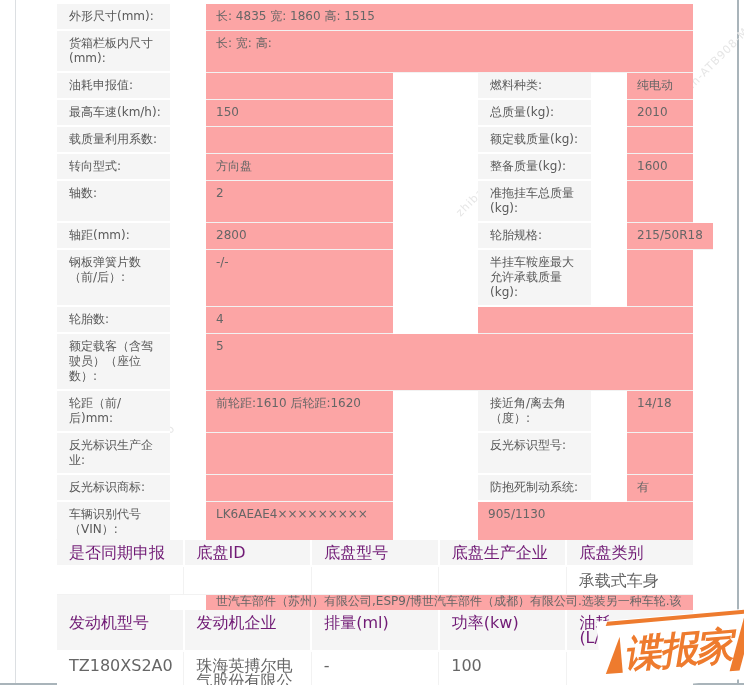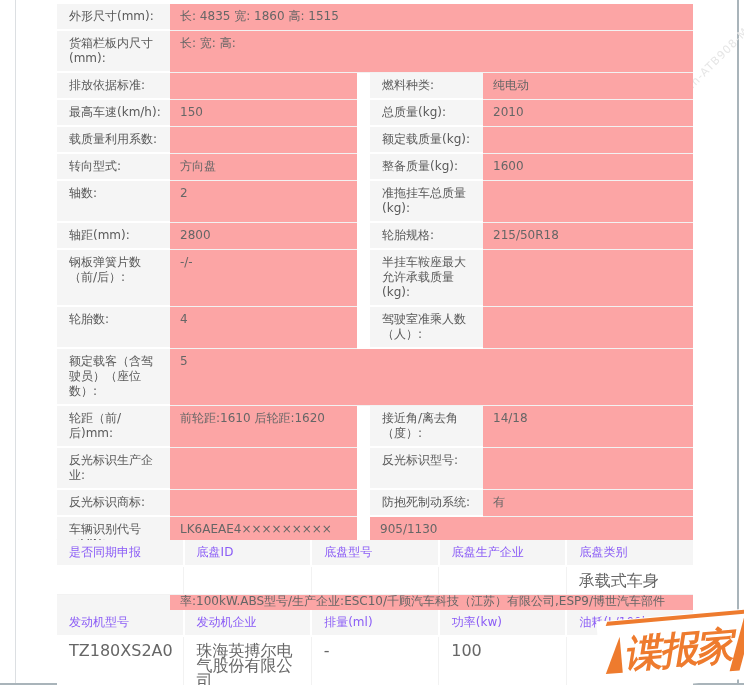--- a/index.html
+++ b/index.html
@@ -6,34 +6,34 @@
   body{font-family:"DejaVu Sans","Liberation Sans",sans-serif;background:#fff;}
   #page{position:relative;width:744px;height:685px;background:#fff;overflow:hidden;}
 
   
   .edge-left{position:absolute;left:15px;top:0;bottom:0;width:1px;background:#dcdfe2;}
   .edge-right{position:absolute;left:737px;top:0;bottom:0;width:2px;background:#a9b4ba;}
   .edge-bottom{position:absolute;left:0;right:0;bottom:0;height:2px;background:#a9b4ba;}
 
   
   #spec-table{position:absolute;left:57px;top:4px;width:636px;}
-  .spec-row{display:flex;align-items:stretch;}
+  .spec-row{display:flex;align-items:stretch;gap:36px;}
   .cell{font-size:12px;line-height:15px;box-sizing:border-box;}
   .lbl{flex:0 0 113px;width:113px;background:#f5f5f5;color:#595959;
        padding:5px 8px 5px 12px;border-bottom:2px solid #fff;min-height:25px;}
   .val{flex:1 1 auto;color:#666;padding:5px 10px;border-bottom:1px solid #f2f2f2;min-height:25px;background:#fca5a5;}
   .val-pair{flex:0 0 187px;width:187px;}
   .gap{flex:0 0 13px;width:13px;background:#fff;}
 
   
   .dtable{position:absolute;left:57px;width:636px;}
   #chassis-table{top:540px;}
   #engine-table{top:610px;}
   .trow{display:flex;align-items:stretch;}
-  .th{flex:1 1 0;background:#f5f5f5;color:#8b5cf6;font-size:12px;line-height:15px;
+  .th{flex:1 1 0;background:#f5f5f5;color:#701a75;font-size:16px;line-height:15px;
       padding:5px 8px 5px 12px;border-right:2px solid #fff;border-bottom:2px solid #fff;box-sizing:border-box;min-height:25px;}
   .th:last-child{border-right:none;}
   .td{flex:1 1 0;background:#fff;color:#666;font-size:16px;line-height:15px;
       padding:6px 8px 6px 12px;border-right:1px solid #f2f2f2;border-bottom:1px solid #f2f2f2;box-sizing:border-box;min-height:26px;}
   .td:last-child{border-right:none;}
 
   
   .wm{position:absolute;color:#e6e6e6;font-size:11px;letter-spacing:1px;white-space:nowrap;
       transform:rotate(-45deg);transform-origin:0 50%;pointer-events:none;}
 
@@ -62,21 +62,21 @@
   <div id="spec-table">
       <div class="spec-row">
         <div class="cell lbl">外形尺寸(mm):</div>
         <div class="cell val">长: 4835 宽: 1860 高: 1515</div>
       </div>
       <div class="spec-row">
         <div class="cell lbl">货箱栏板内尺寸(mm):</div>
         <div class="cell val">长: 宽: 高:</div>
       </div>
       <div class="spec-row">
-        <div class="cell lbl">排放依据标准:</div>
+        <div class="cell lbl">油耗申报值:</div>
         <div class="cell val val-pair"></div>
         <div class="gap"></div>
         <div class="cell lbl">燃料种类:</div>
         <div class="cell val">纯电动</div>
       </div>
       <div class="spec-row">
         <div class="cell lbl">最高车速(km/h):</div>
         <div class="cell val val-pair">150</div>
         <div class="gap"></div>
         <div class="cell lbl">总质量(kg):</div>
@@ -114,21 +114,20 @@
         <div class="cell lbl">钢板弹簧片数（前/后）:</div>
         <div class="cell val val-pair">-/-</div>
         <div class="gap"></div>
         <div class="cell lbl">半挂车鞍座最大允许承载质量(kg):</div>
         <div class="cell val"></div>
       </div>
       <div class="spec-row">
         <div class="cell lbl">轮胎数:</div>
         <div class="cell val val-pair">4</div>
         <div class="gap"></div>
-        <div class="cell lbl">驾驶室准乘人数（人）:</div>
         <div class="cell val"></div>
       </div>
       <div class="spec-row">
         <div class="cell lbl">额定载客（含驾驶员）（座位数）:</div>
         <div class="cell val">5</div>
       </div>
       <div class="spec-row">
         <div class="cell lbl">轮距（前/后)mm:</div>
         <div class="cell val val-pair">前轮距:1610 后轮距:1620</div>
         <div class="gap"></div>

